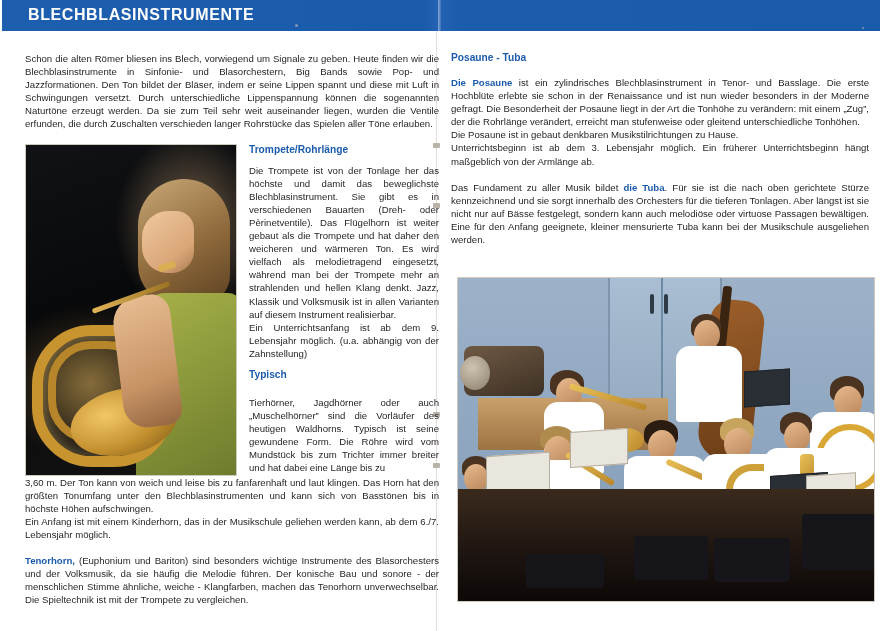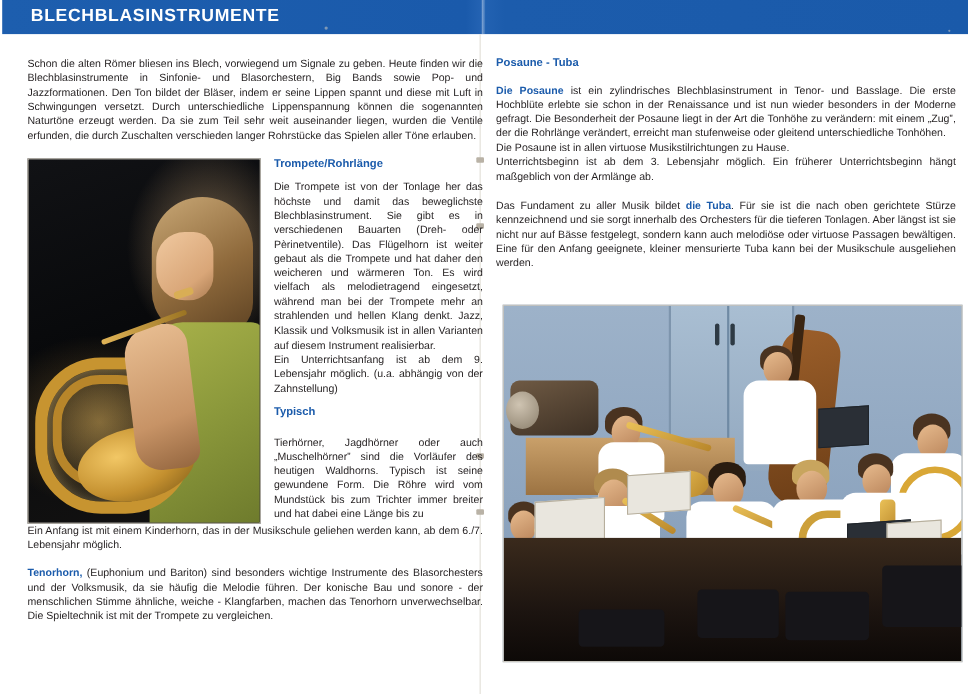--- a/index.html
+++ b/index.html
@@ -356,33 +356,34 @@
         <div class="spacer-sm"></div>
         <p class="body-text">Die Trompete ist von der Tonlage her das höchste und damit das beweglichste Blechblasinstrument. Sie gibt es in verschiedenen Bauarten (Dreh- oder Pèrinetventile). Das Flügelhorn ist weiter gebaut als die Trompete und hat daher den weicheren und wärmeren Ton. Es wird vielfach als melodietragend eingesetzt, während man bei der Trompete mehr an strahlenden und hellen Klang denkt. Jazz, Klassik und Volksmusik ist in allen Varianten auf diesem Instrument realisierbar.</p>
         <p class="body-text" style="margin-top:0;">Ein Unterrichtsanfang ist ab dem 9. Lebensjahr möglich. (u.a. abhängig von der Zahnstellung)</p>
         <div class="spacer-sm"></div>
         <div class="heading">Typisch</div>
         <p class="body-text" style="margin-top:16px;">Tierhörner, Jagdhörner oder auch „Muschelhörner‟ sind die Vorläufer des heutigen Waldhorns. Typisch ist seine gewundene Form. Die Röhre wird vom Mundstück bis zum Trichter immer breiter und hat dabei eine Länge bis zu</p>
       </div>
     </div>
 
     <div class="below-photo">
+      <p class="body-text">3,60 m. Der Ton kann von weich und leise bis zu fanfarenhaft und laut klingen. Das Horn hat den größten Tonumfang unter den Blechblasinstrumenten und kann sich von Basstönen bis in höchste Höhen aufschwingen.</p>
       <p class="body-text" style="margin-top:0;">Ein Anfang ist mit einem Kinderhorn, das in der Musikschule geliehen werden kann, ab dem 6./7. Lebensjahr möglich.</p>
       <div class="spacer-md"></div>
       <p class="body-text"><span class="lead-in">Tenorhorn,</span><span> (Euphonium und Bariton) sind besonders wichtige Instrumente des Blasorchesters und der Volksmusik, da sie häufig die Melodie führen. Der konische Bau und sonore - der menschlichen Stimme ähnliche, weiche - Klangfarben, machen das Tenorhorn unverwechselbar. Die Spieltechnik ist mit der Trompete zu vergleichen.</span></p>
     </div>
   </div>
 
   <div class="col-right">
     <div class="heading">Posaune - Tuba</div>
 
     <div class="spacer-md"></div>
 
     <p class="body-text"><span class="lead-in">Die Posaune</span><span> ist ein zylindrisches Blechblasinstrument in Tenor- und Basslage. Die erste Hochblüte erlebte sie schon in der Renaissance und ist nun wieder besonders in der Moderne gefragt. Die Besonderheit der Posaune liegt in der Art die Tonhöhe zu verändern: mit einem „Zug‟, der die Rohrlänge verändert, erreicht man stufenweise oder gleitend unterschiedliche Tonhöhen.</span></p>
-    <p class="body-text" style="margin-top:0;">Die Posaune ist in allen virtuose Musikstilrichtungen zu Hause.</p>
+    <p class="body-text" style="margin-top:0;">Die Posaune ist in gebaut denkbaren Musikstilrichtungen zu Hause.</p>
     <p class="body-text" style="margin-top:0;">Unterrichtsbeginn ist ab dem 3. Lebensjahr möglich. Ein früherer Unterrichtsbeginn hängt maßgeblich von der Armlänge ab.</p>
 
     <div class="spacer-md"></div>
 
     <p class="body-text"><span>Das Fundament zu aller Musik bildet </span><span class="lead-in">die Tuba</span><span>. Für sie ist die nach oben gerichtete Stürze kennzeichnend und sie sorgt innerhalb des Orchesters für die tieferen Tonlagen. Aber längst ist sie nicht nur auf Bässe festgelegt, sondern kann auch melodiöse oder virtuose Passagen bewältigen. Eine für den Anfang geeignete, kleiner mensurierte Tuba kann bei der Musikschule ausgeliehen werden.</span></p>
   </div>
 
   <div class="photo-orch">
     <div class="wall"></div>
     <div class="door"></div>

